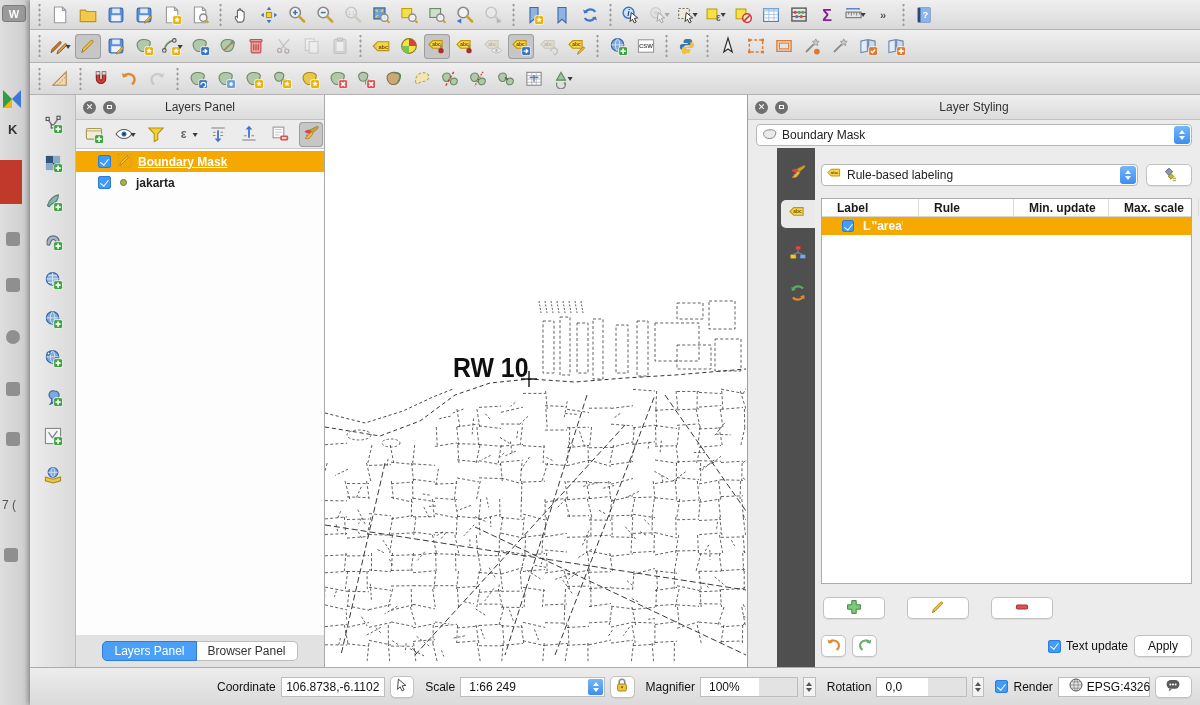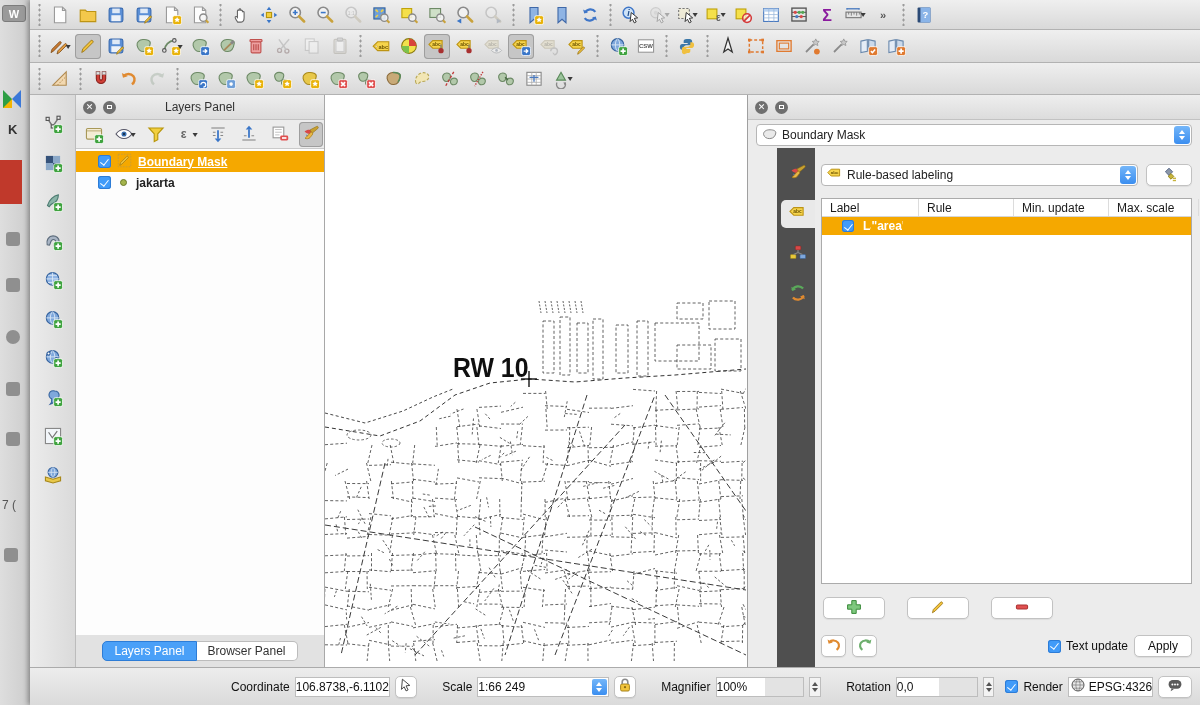--- a/index.html
+++ b/index.html
@@ -71,40 +71,40 @@
   .sbitem{width:34px;height:28px;display:flex;align-items:center;justify-content:center;flex:none;margin-left:4px;border-radius:5px 0 0 5px;}
   .sbitem.active{background:#e9e9e9;}
   .scontent{flex:1;display:flex;flex-direction:column;padding:0 8px 8px 6px;min-width:0;}
   .labelrow{display:flex;gap:8px;margin:16px 0 12px 0;flex:none;align-items:center;}
   .labelrow .combo{flex:1;}
   .sqbtn{height:22px;background:#fff;border:1px solid #c2c2c2;border-radius:5px;display:flex;align-items:center;justify-content:center;
     box-shadow:0 1px 1px rgba(0,0,0,.07);}
   .settingsbtn{width:46px;flex:none;}
   .rtable{flex:1;background:#fff;border:1px solid #ababab;display:flex;flex-direction:column;font-size:12px;min-height:0;}
   .rhead{display:flex;height:18px;align-items:center;border-bottom:1px solid #d6d6d6;color:#1a1a1a;flex:none;}
-  .rcol{padding-left:8px;border-right:1px solid #dcdcdc;height:100%;display:flex;align-items:center;overflow:hidden;white-space:nowrap;}
+  .rcol{padding-left:15px;border-right:1px solid #dcdcdc;height:100%;display:flex;align-items:center;overflow:hidden;white-space:nowrap;font-weight:bold;}
   .c1{width:97px;flex:none;}.c2{width:95px;flex:none;}.c3{width:95px;flex:none;}.c4{width:90px;flex:none;}.c5{flex:1;border-right:none;}
   .rrow{display:flex;height:18px;align-items:center;flex:none;}
   .rrow.selected{background:var(--sel);color:#fff;font-weight:bold;}
   .rrow .cb{width:12px;height:12px;margin-left:20px;}
   .rrow .rlab{width:60px;padding-left:9px;overflow:hidden;white-space:nowrap;}
   .rrow .rrule{width:190px;overflow:hidden;white-space:nowrap;}
   .rrow .rtext{flex:1;text-align:left;padding-left:288px;overflow:hidden;white-space:nowrap;}
   .rbody{flex:1;}
   .rulebtns{display:flex;gap:22px;padding:13px 0 4px 2px;flex:none;}
   .pill{width:62px;}
   .bottomrow{display:flex;align-items:center;gap:6px;padding:12px 0 2px 0;flex:none;}
   .minib{width:25px;}
   .lub{display:flex;align-items:center;gap:5px;font-size:12px;color:#111;}
   .apply{width:58px;font-size:12px;color:#111;}
   
   .status{position:absolute;left:0;right:0;bottom:0;height:38px;background:linear-gradient(#ededed,#dadada);
     border-top:1px solid #ababab;display:flex;align-items:center;padding:0 8px;font-size:12px;color:#111;gap:5px;}
-  .sfield{height:20px;background:#fff;border:1px solid #bdbdbd;display:flex;align-items:center;padding:0 0;position:relative;}
-  .slabel{margin-left:20px;}
+  .sfield{height:20px;background:#fff;border:1px solid #bdbdbd;display:flex;align-items:center;padding:0 8px;position:relative;}
+  .slabel{margin-left:6px;}
   .gstep{width:13px;height:20px;border:1px solid #bdbdbd;background:#f3f3f3;display:flex;flex-direction:column;align-items:center;justify-content:center;gap:2px;}
   .gstep .tri-u{border-bottom-color:#555;}.gstep .tri-d{border-top-color:#555;}
   .scale-combo{width:148px;}
   .magfield{width:100px;}.magfield::after,.rotfield::after{content:"";position:absolute;right:0;top:0;bottom:0;width:38px;background:#e3e3e3;}
   .rotfield{width:92px;}
   .coordfield{width:104px;justify-content:center;}
 </style>
 </head>
 <body>
 
@@ -1605,20 +1605,21 @@
           </div>
         <div class="map-label">RW 10</div>
         <svg class="xhair" width="16" height="16">
           <line x1="0" y1="8" x2="16" y2="8" stroke="#000" stroke-width="1.3"></line>
           <line x1="8" y1="0" x2="8" y2="16" stroke="#000" stroke-width="1.3"></line>
         </svg>
       </div>
 
       <div class="spanel">
         <div class="ptitle">
+          <span class="cap">Layer Styling</span>
           <span class="wbtn">✕</span>
           <span class="wbtn"><span class="dk"></span></span>
         </div>
         <div class="combo layercombo">
           <span class="ic"><svg width="18" height="18" viewBox="0 0 18 18" xmlns="http://www.w3.org/2000/svg">
                 <path d="M2.6 9.6C2.2 7 4.6 5 7.8 4.8c3.4-.2 7.4.6 7 3.2-.4 2.8-2 5.4-6 5.6-3.2.2-5.6-1.6-6.2-4z" fill="#eaeaea" stroke="#888"></path>
               </svg></span>
           <span>Boundary Mask</span>
           <span class="stepper">
               <span class="tri-u"></span>

